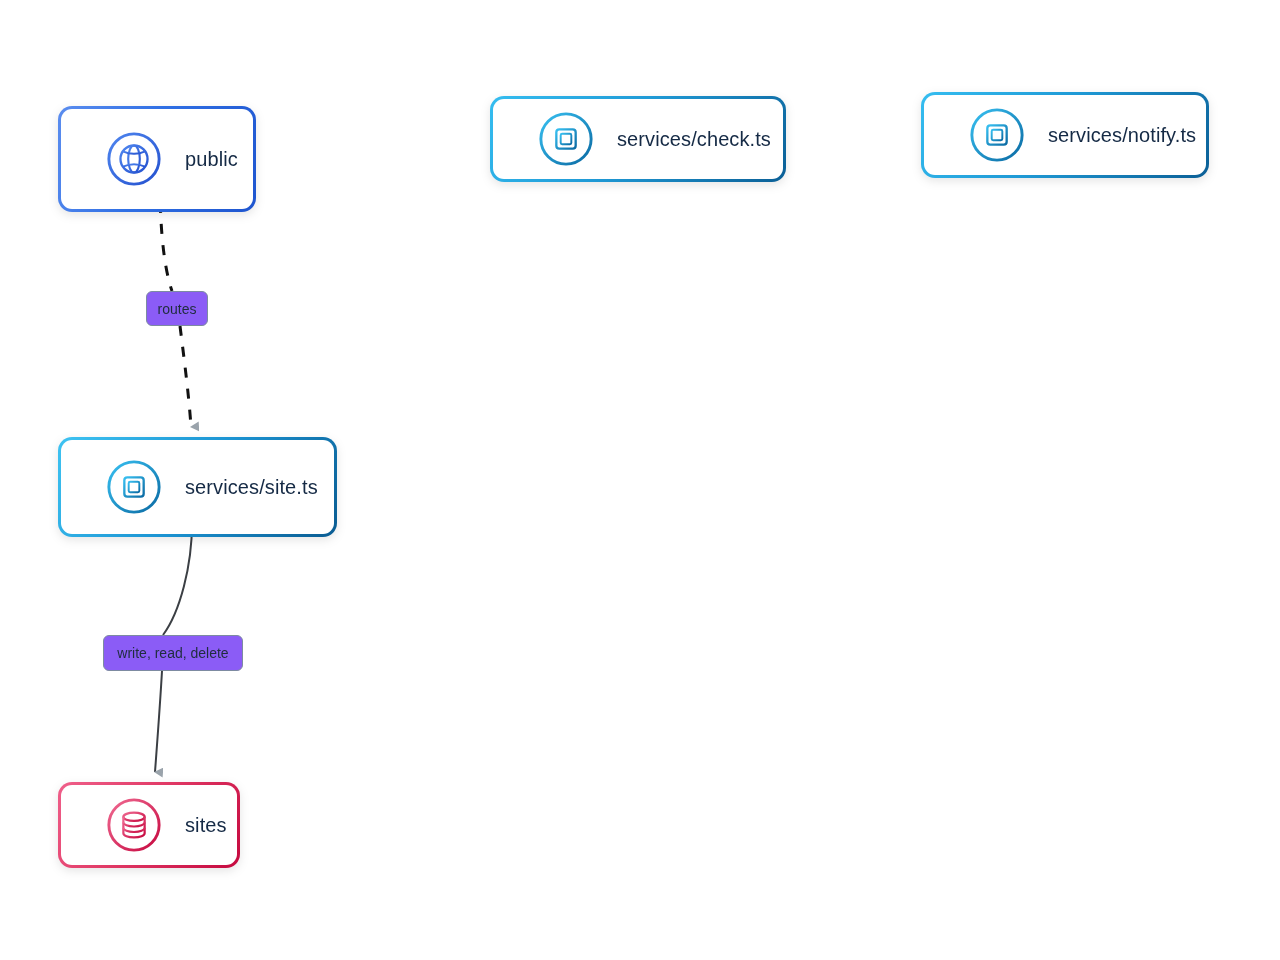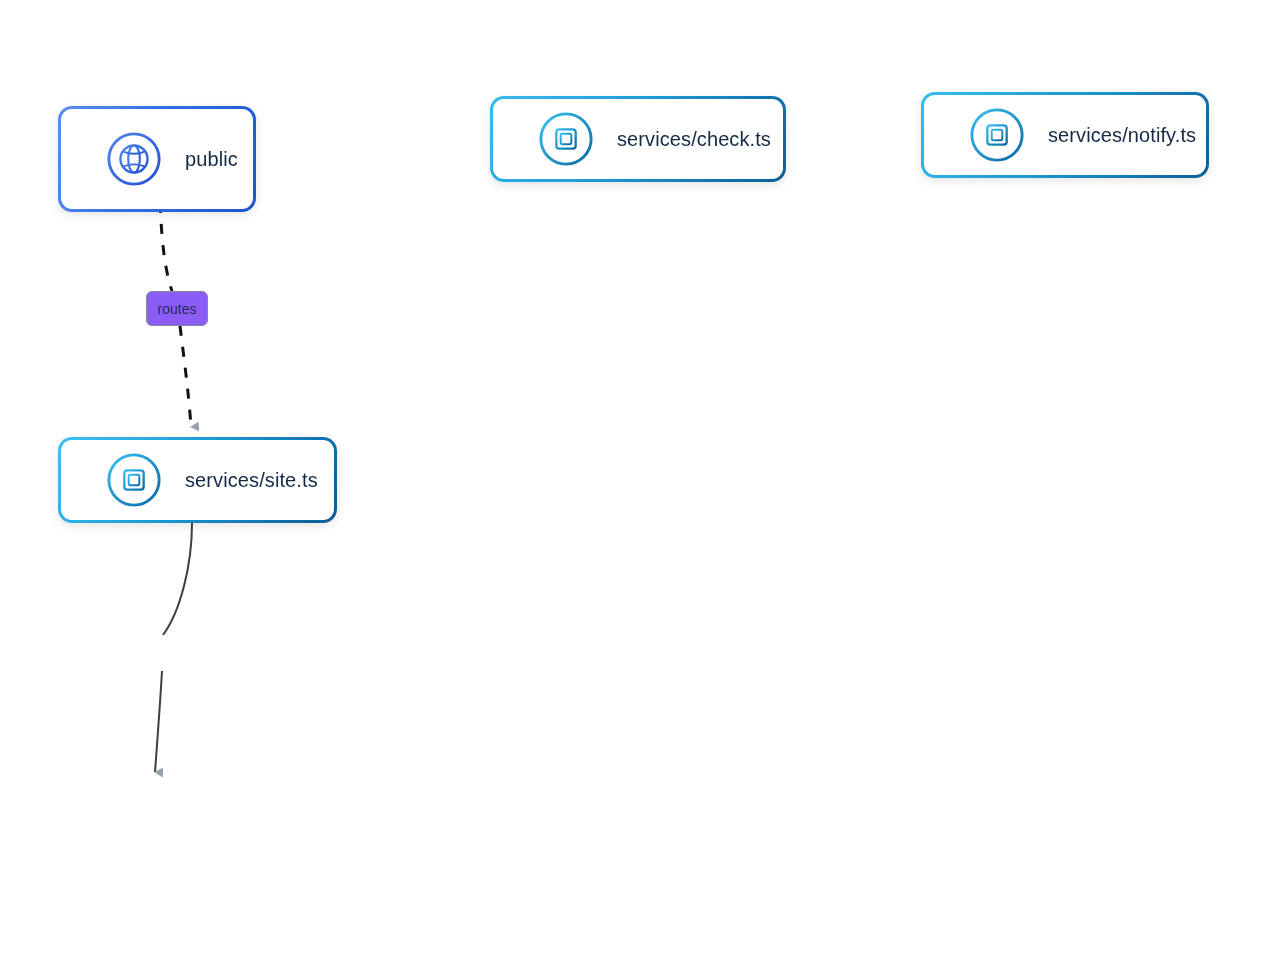--- a/index.html
+++ b/index.html
@@ -79,21 +79,21 @@
     font-size: 20px;
     color: #152a45;
     letter-spacing: 0.1px;
     white-space: nowrap;
   }
 
   
   #node-public       { left: 58px;  top: 90px;  width: 198px; height: 106px; margin-top: 16px; }
   #node-check        { left: 490px; top: 96px;  width: 296px; height: 86px; }
   #node-notify       { left: 921px; top: 92px;  width: 288px; height: 86px; }
-  #node-site         { left: 58px;  top: 437px; width: 279px; height: 86px; }
+  #node-site         { left: 58px;  top: 437px; width: 279px; height: 100px; }
   #node-sites        { left: 58px;  top: 782px; width: 182px; height: 86px; }
 
   .grad-blue   { background: linear-gradient(110deg, #5b8def 0%, #2f6fe4 45%, #1e55cf 100%); }
   .grad-cyan   { background: linear-gradient(125deg, #35bdf0 0%, #1f9ad6 45%, #0b5f96 100%); }
   .grad-cyan2  { background: linear-gradient(125deg, #3ec3f2 0%, #1b93d2 50%, #0a5c92 100%); }
   .grad-crimson{ background: linear-gradient(125deg, #ef5f8a 0%, #e13a66 45%, #c5093f 100%); }
 
   
   .edge-label {
     position: absolute;
@@ -132,20 +132,21 @@
 
     <path d="M180,326 C184,358 189,396 191,427" fill="none" stroke="#111111" stroke-width="3" stroke-dasharray="10 11" stroke-linecap="butt" marker-end="url(#arrowGray)"></path>
 
     <path d="M192,523 C192,566 180,612 163,635" fill="none" stroke="#3b3f44" stroke-width="2"></path>
 
     <path d="M162,671 C160,706 157,745 155,772" fill="none" stroke="#3b3f44" stroke-width="2" marker-end="url(#arrowGray2)"></path>
   </svg>
 
   <div class="edge-label" id="label-routes">routes</div>
 
+  <div class="edge-label" id="label-crud">write, read, delete</div>
 
   <div class="node" id="node-public">
     <div class="node-bg grad-blue"></div>
     <div class="node-inner"></div>
     <div class="node-content">
       <svg class="node-icon" viewBox="0 0 60 60">
         <defs>
           <linearGradient id="gGlobe" x1="0" y1="0" x2="1" y2="1">
             <stop offset="0%" stop-color="#4f86ef"></stop>
             <stop offset="100%" stop-color="#2451cf"></stop>
@@ -243,14 +244,34 @@
           <line x1="16.5" y1="35" x2="19.5" y2="35"></line>
           <line x1="40.5" y1="25" x2="43.5" y2="25"></line>
           <line x1="40.5" y1="30" x2="43.5" y2="30"></line>
           <line x1="40.5" y1="35" x2="43.5" y2="35"></line>
         </g>
       </svg>
       <span class="node-label">services/site.ts</span>
     </div>
   </div>
 
+  <div class="node" id="node-sites">
+    <div class="node-bg grad-crimson"></div>
+    <div class="node-inner"></div>
+    <div class="node-content">
+      <svg class="node-icon" viewBox="0 0 60 60">
+        <defs>
+          <linearGradient id="gDb" x1="0" y1="0" x2="1" y2="1">
+            <stop offset="0%" stop-color="#f06a92"></stop>
+            <stop offset="100%" stop-color="#c6083f"></stop>
+          </linearGradient>
+        </defs>
+        <circle cx="30" cy="30" r="26" fill="none" stroke="url(#gDb)" stroke-width="3"></circle>
+        <ellipse cx="30" cy="21.5" rx="11" ry="4.3" fill="none" stroke="url(#gDb)" stroke-width="2.3"></ellipse>
+        <path d="M19,21.5 L19,38.5 C19,40.9 23.9,42.8 30,42.8 C36.1,42.8 41,40.9 41,38.5 L41,21.5" fill="none" stroke="url(#gDb)" stroke-width="2.3"></path>
+        <path d="M19,27.2 C19,29.6 23.9,31.5 30,31.5 C36.1,31.5 41,29.6 41,27.2" fill="none" stroke="url(#gDb)" stroke-width="2.1"></path>
+        <path d="M19,32.9 C19,35.3 23.9,37.2 30,37.2 C36.1,37.2 41,35.3 41,32.9" fill="none" stroke="url(#gDb)" stroke-width="2.1"></path>
+      </svg>
+      <span class="node-label">sites</span>
+    </div>
+  </div>
 
 </div>
 
 </body></html>

